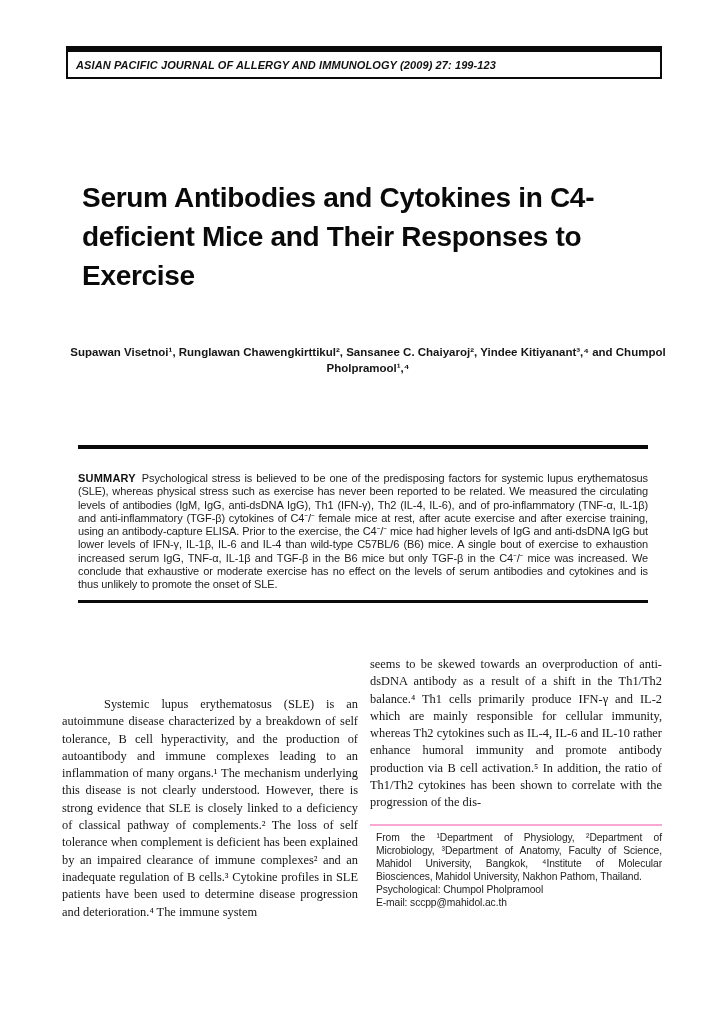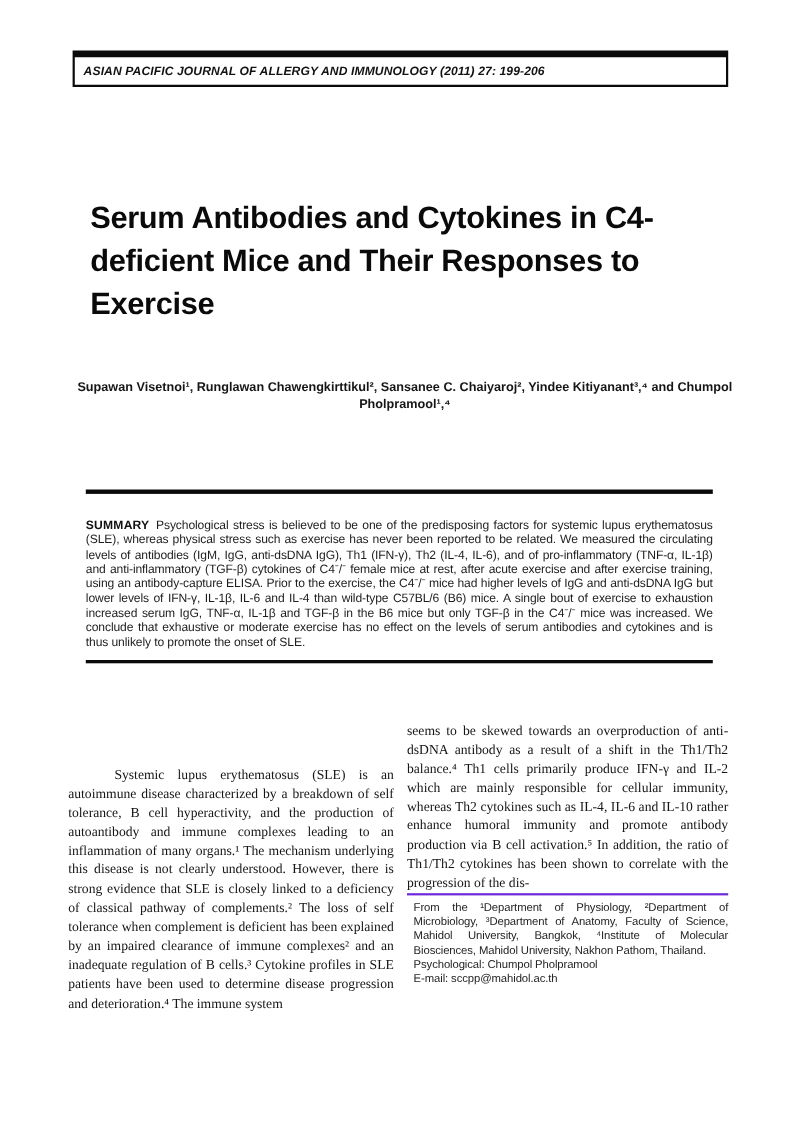--- a/index.html
+++ b/index.html
@@ -109,41 +109,41 @@
     color: #151515;
     text-align: justify;
   }
   .col-left  { width: 296px; margin-top: 40px; }
   .col-right { width: 292px; }
   .col p { margin: 0; }
   .para-indent { text-indent: 42px; }
 
   
   .footnote {
-    margin-top: 0;
-    border-top: 2px solid #6d28d9;
+    margin-top: 12px;
+    border-top: 2px solid #f9a8d4;
     padding: 5px 0 0 6px;
   }
   .footnote p {
     margin: 0;
     font-family: "Liberation Sans", sans-serif;
     font-size: 10.3px;
     line-height: 13px;
     letter-spacing: -0.1px;
     color: #242424;
     text-align: justify;
   }
 </style>
 </head>
 <body>
 
 <div class="page">
 
   <div class="journal-box">
-    <span class="journal-line">ASIAN PACIFIC JOURNAL OF ALLERGY AND IMMUNOLOGY (2011) 27: 199-206</span>
+    <span class="journal-line">ASIAN PACIFIC JOURNAL OF ALLERGY AND IMMUNOLOGY (2009) 27: 199-123</span>
   </div>
 
   <h1 class="article-title">Serum Antibodies and Cytokines in C4-deficient Mice and Their Responses to Exercise</h1>
 
   <p class="authors">Supawan Visetnoi¹, Runglawan Chawengkirttikul², Sansanee C. Chaiyaroj², Yindee Kitiyanant³,⁴ and Chumpol Pholpramool¹,⁴</p>
 
   <div class="summary-block">
     <p class="summary-text">
       <span class="summary-label">SUMMARY</span><span>Psychological stress is believed to be one of the predisposing factors for systemic lupus erythematosus (SLE), whereas physical stress such as exercise has never been reported to be related. We measured the circulating levels of antibodies (IgM, IgG, anti-dsDNA IgG), Th1 (IFN-γ), Th2 (IL-4, IL-6), and of pro-inflammatory (TNF-α, IL-1β) and anti-inflammatory (TGF-β) cytokines of C4⁻/⁻ female mice at rest, after acute exercise and after exercise training, using an antibody-capture ELISA. Prior to the exercise, the C4⁻/⁻ mice had higher levels of IgG and anti-dsDNA IgG but lower levels of IFN-γ, IL-1β, IL-6 and IL-4 than wild-type C57BL/6 (B6) mice. A single bout of exercise to exhaustion increased serum IgG, TNF-α, IL-1β and TGF-β in the B6 mice but only TGF-β in the C4⁻/⁻ mice was increased. We conclude that exhaustive or moderate exercise has no effect on the levels of serum antibodies and cytokines and is thus unlikely to promote the onset of SLE.</span>
     </p>

